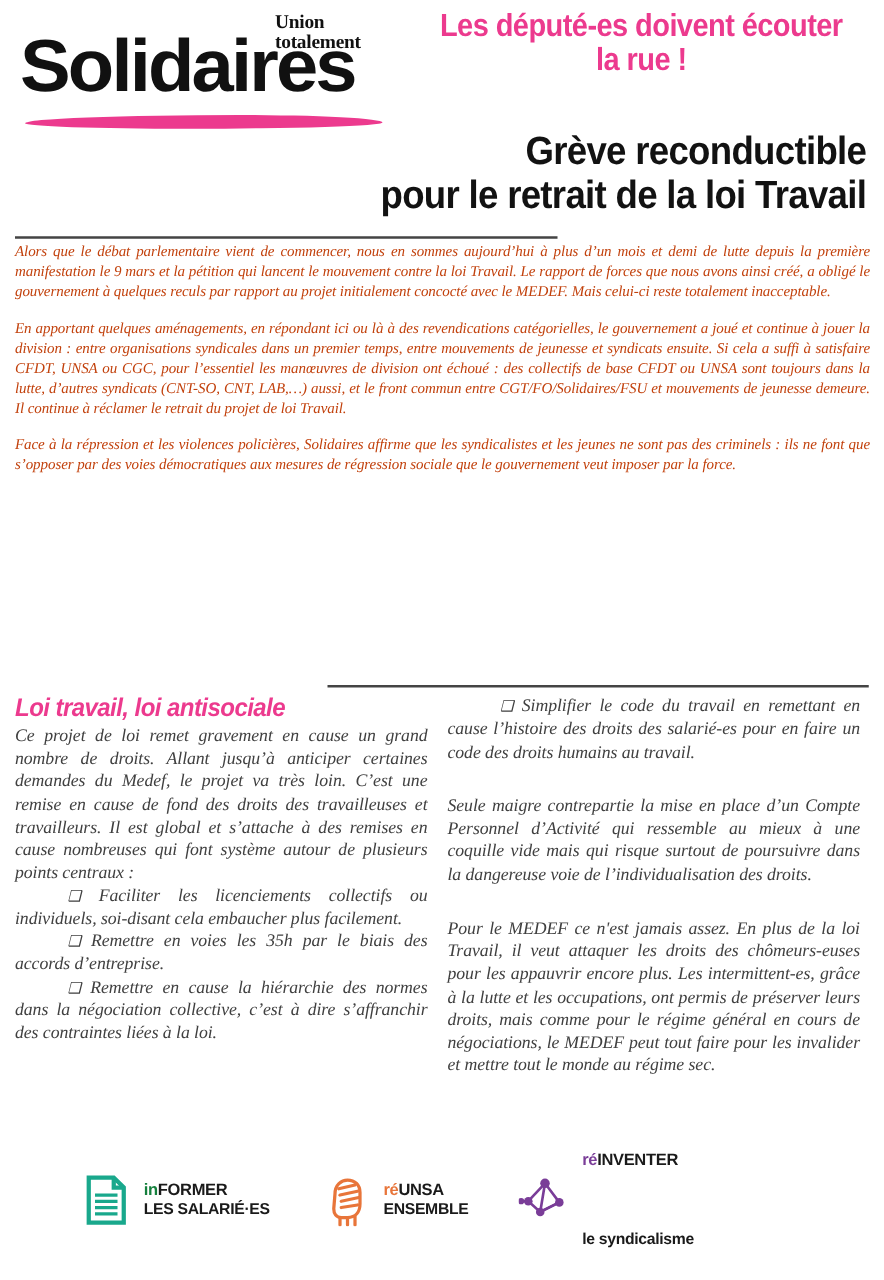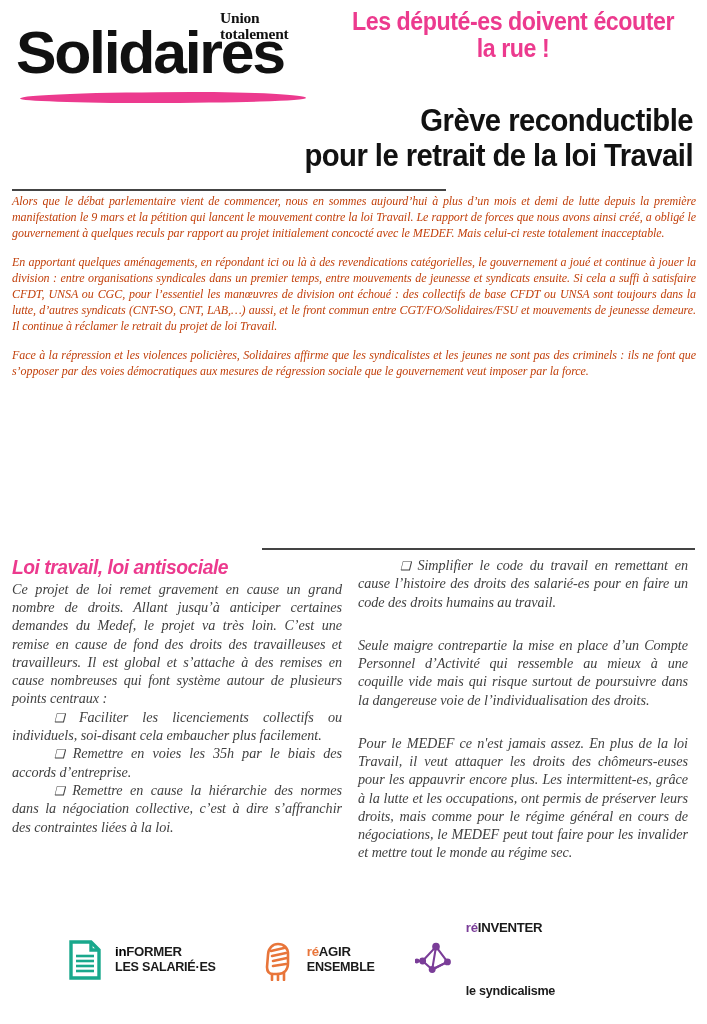--- a/index.html
+++ b/index.html
@@ -126,21 +126,21 @@
     margin-left:9px;
     font-family:"Liberation Sans", sans-serif;
     font-weight:bold;
     font-size:13.2px;
     line-height:1.22;
     color:#1a1a1a;
     letter-spacing:-0.25px;
   }
   .badge-text .l1 { display:block; }
   .badge-text .l2 { display:block; font-size:12.6px; }
-  .pfx-green { color:#000000; }
+  .pfx-green { color:#15803d; }
   .pfx-orange { color:#e8753a; }
   .pfx-purple { color:#7a3d98; }
   .lower { font-weight:bold;margin-top:48px; }
 </style>
 </head>
 <body>
 
 <div class="header">
 
   <div class="logo-block">
@@ -217,21 +217,21 @@
             <path d="M9 16 C9 9 14 5 19 5 C25 5 29 9 29 15 L29 24 C29 31 25 35 19 35 L14 35 C10 35 8 32 8 28 Z"></path>
             <path d="M12 12 L25 9"></path>
             <path d="M13 17 L27 14"></path>
             <path d="M14 22 L28 19"></path>
             <path d="M14 27 L27 25"></path>
             <path d="M13 35 L13 41 M19 35 L19 41 M25 34 L25 41"></path>
           </g>
         </svg>
       </span>
       <span class="badge-text">
-        <span class="l1"><span class="pfx-orange">ré</span><span>AGIR</span></span>
+        <span class="l1"><span class="pfx-orange">ré</span><span>UNSA</span></span>
         <span class="l2">ENSEMBLE</span>
       </span>
     </div>
 
     <div class="badge">
       <span class="badge-icon">
         <svg width="44" height="40" viewBox="0 0 44 40">
           <g stroke="#7a3d98" stroke-width="2.2" fill="none">
             <path d="M22 6 L34 22 L18 30 L22 6"></path>
             <path d="M18 30 L8 21 L22 6"></path>

